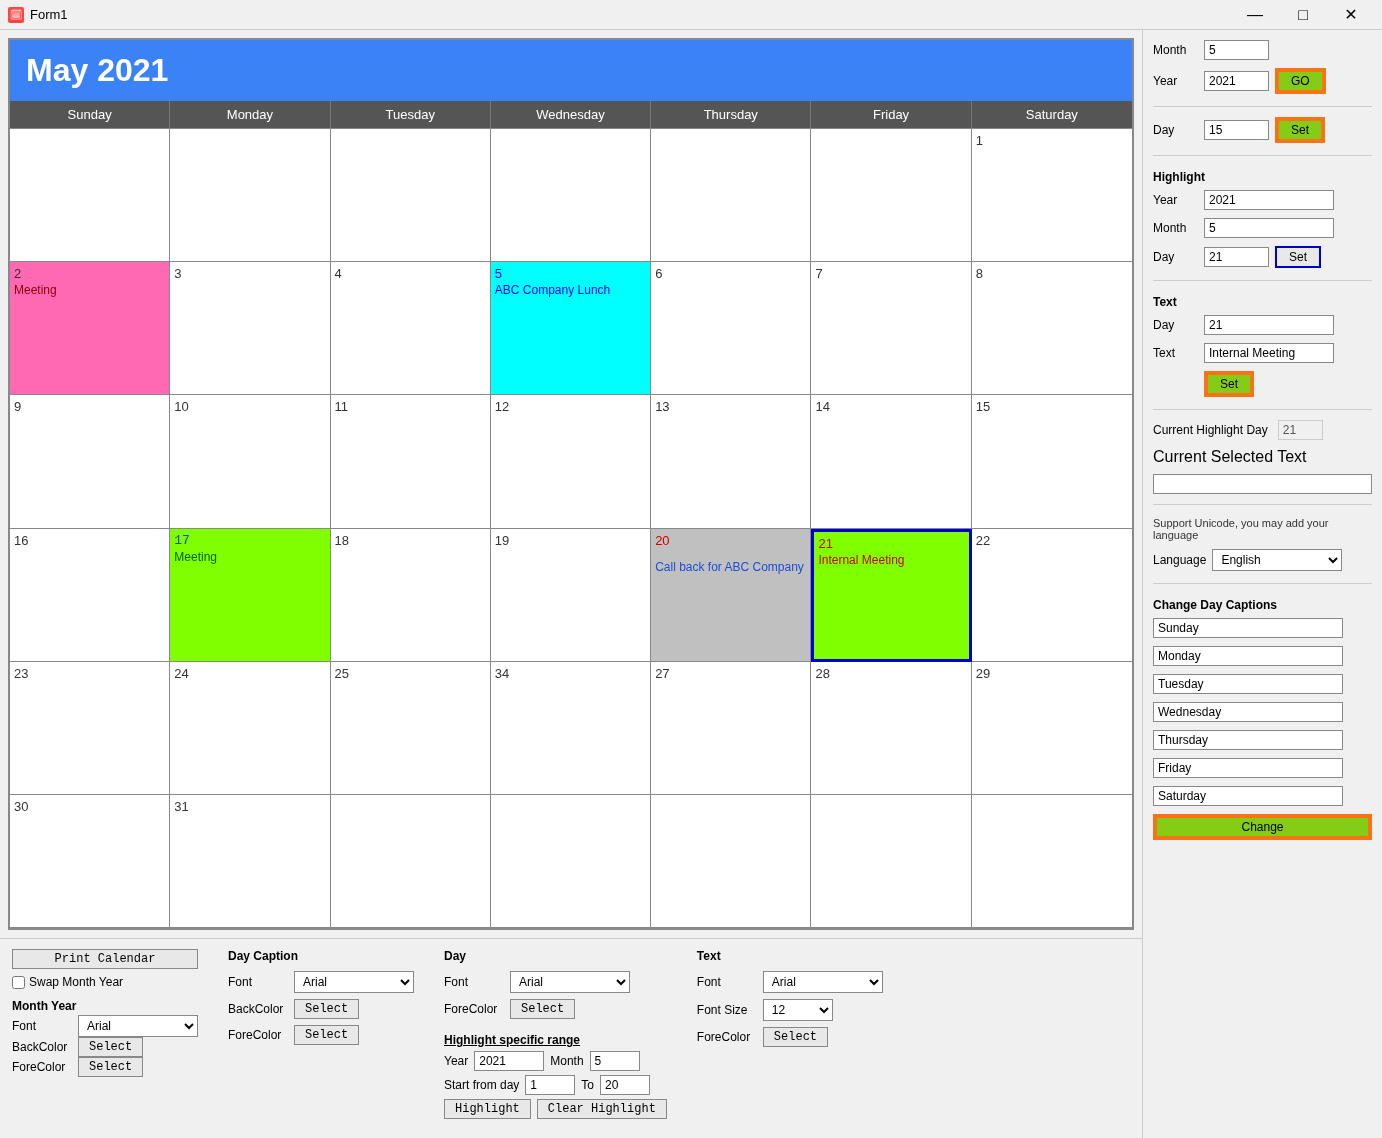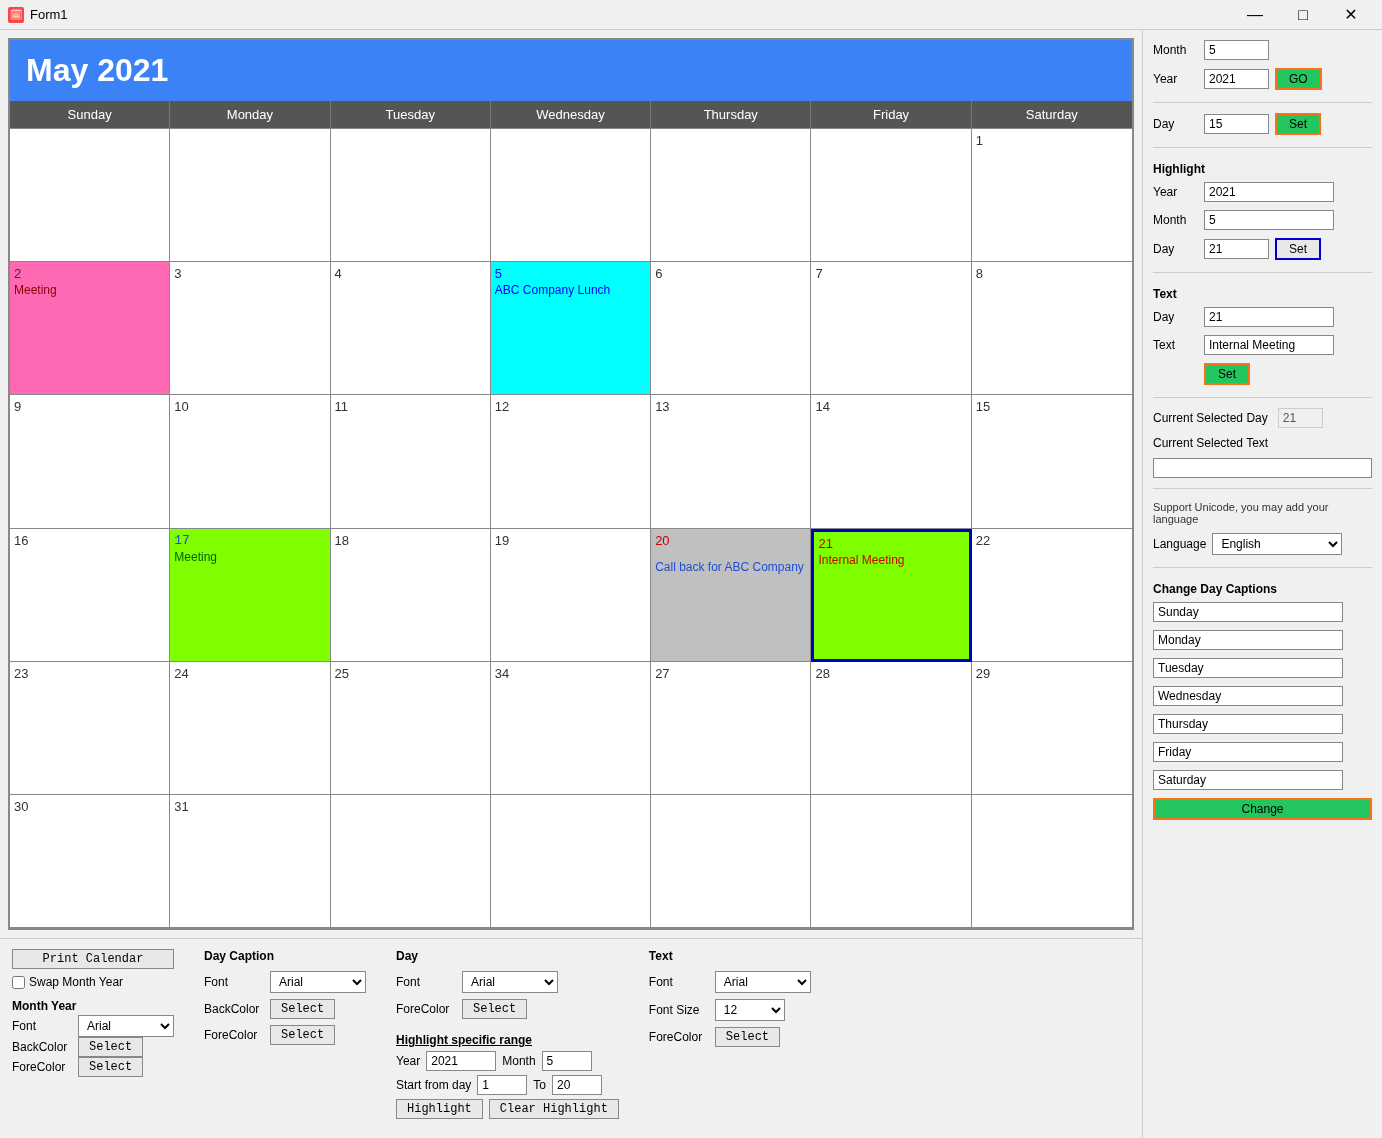--- a/index.html
+++ b/index.html
@@ -176,21 +176,21 @@
       background: #e8e8e8;
       cursor: pointer;
       font-family: 'Courier New', monospace;
     }
 
     .tb-select {
       padding: 2px 4px;
       font-size: 12px;
       border: 1px solid #888;
       background: white;
-      width: 96px;
+      width: 120px;
     }
 
     .checkbox-row {
       display: flex;
       align-items: center;
       gap: 4px;
       font-size: 12px;
     }
 
     
@@ -227,22 +227,22 @@
       width: 130px;
       padding: 2px 4px;
       font-size: 12px;
       border: 1px solid #888;
       background: white;
     }
 
     .rp-btn {
       padding: 2px 12px;
       font-size: 12px;
-      border: 2px solid #f97316;
-      background: #22c55e;
+      border: 4px solid #f97316;
+      background: #84cc16;
       cursor: pointer;
     }
     .rp-btn-blue {
       border: 2px solid #0000cc;
       background: #e8e8e8;
     }
 
     .rp-section-title {
       font-size: 12px;
       font-weight: bold;
@@ -620,25 +620,25 @@
       <input type="text" class="rp-input-wide" value="Internal Meeting" style="">
     </div>
     <div class="rp-row">
       <span class="rp-label"></span>
       <button class="rp-btn">Set</button>
     </div>
 
     <div class="rp-divider"></div>
 
     <div class="rp-row">
-      <span style="font-size:12px;">Current Selected Day</span>
+      <span style="font-size:12px;">Current Highlight Day</span>
       <input type="text" class="rp-readonly" value="21" readonly="" style="margin-left: 4px;">
     </div>
 
-    <div style="font-size:12px; margin-bottom:2px;">Current Selected Text</div>
+    <div style="font-size:16px; margin-bottom:2px;">Current Selected Text</div>
     <input type="text" class="rp-text-full" value="" style="">
 
     <div class="rp-divider"></div>
 
     <div class="rp-unicode-text">Support Unicode, you may add your language</div>
 
     <div class="rp-row">
       <span class="rp-label">Language</span>
       <select class="lang-select">
         <option>English</option>

